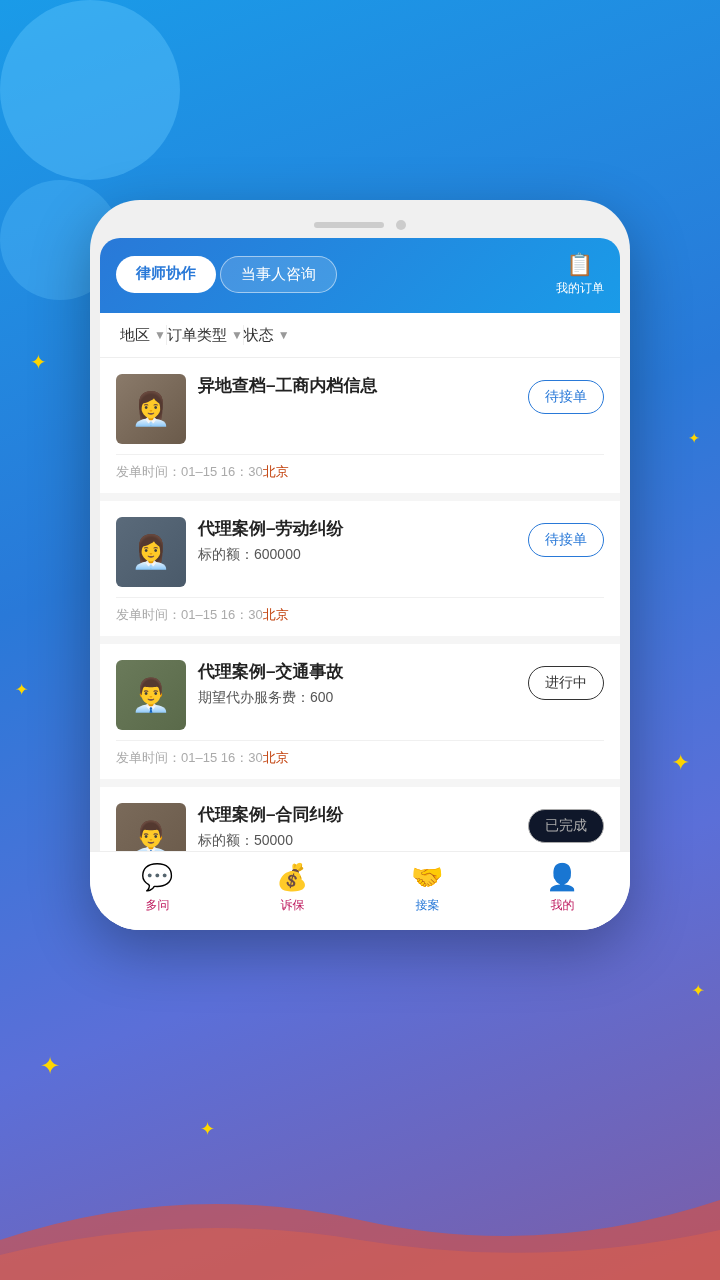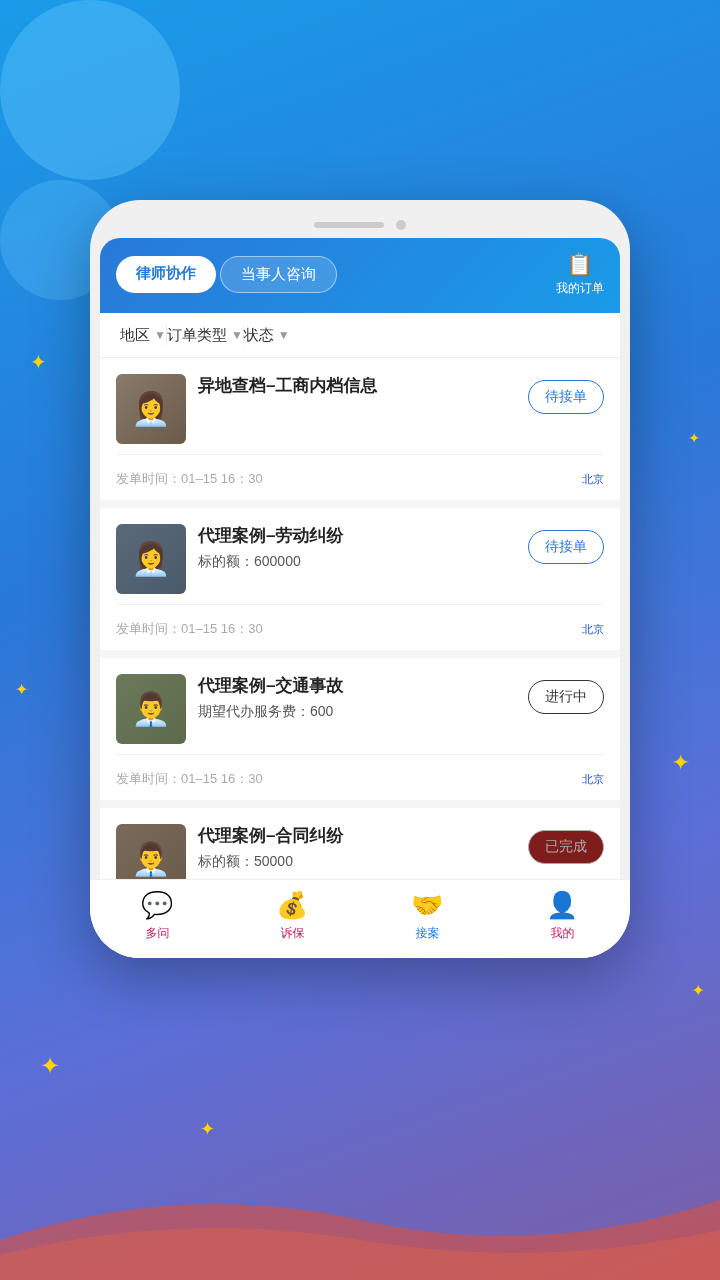--- a/index.html
+++ b/index.html
@@ -230,37 +230,37 @@
       background: white;
     }
     .status-ongoing {
       border-color: #333;
       color: #333;
       background: white;
     }
     .status-done {
       border-color: #aaa;
       color: #aaa;
-      background: #7f1d1d;
+      background: #0f172a;
     }
     .case-footer {
       display: flex;
-      justify-content: space-between;
+      justify-content: flex-start;
       align-items: center;
       margin-top: 10px;
-      padding-top: 15px;
+      padding-top: 8px;
       border-top: 1px solid #f0f0f0;
     }
     .case-time {
       font-size: 13px;
       color: #aaa;
     }
     .case-location {
-      font-size: 11px;
-      color: #1d4ed8;
+      font-size: 13px;
+      color: #c2410c;
     }
 
     
     .bottom-nav {
       position: absolute;
       bottom: 0;
       left: 0;
       right: 0;
       background: white;
       display: flex;

